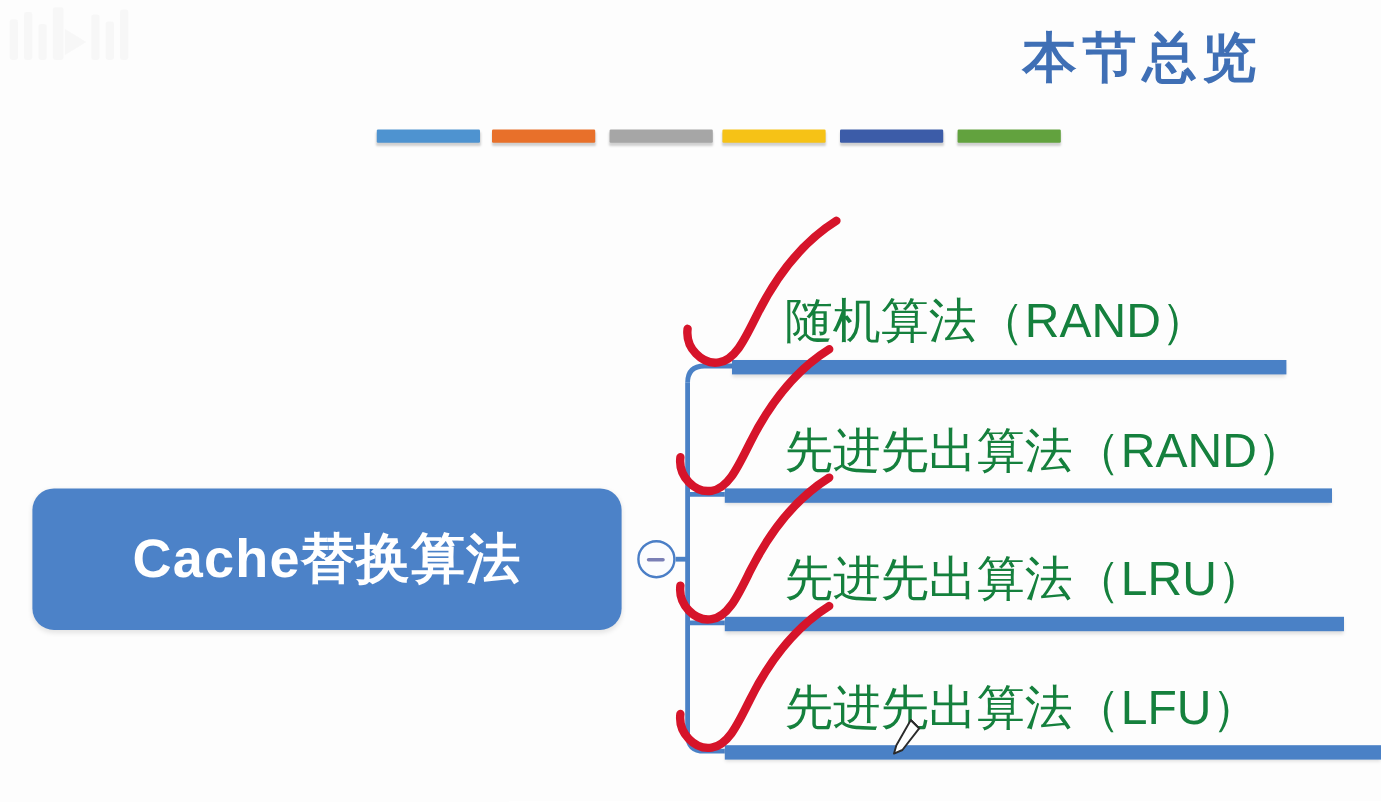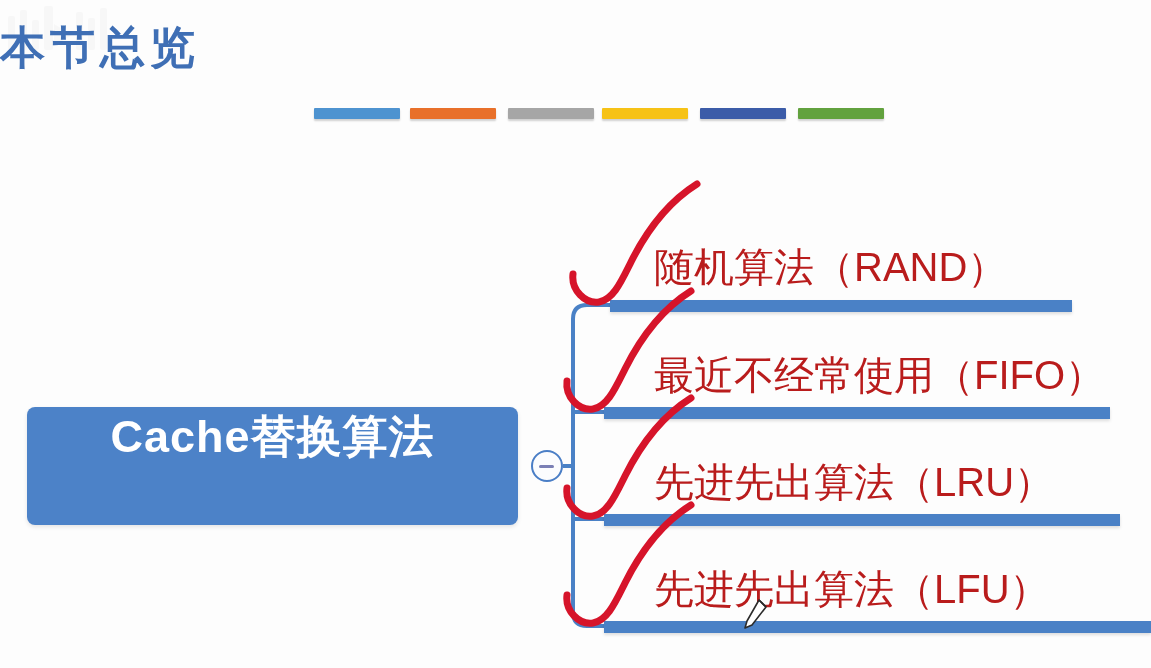--- a/index.html
+++ b/index.html
@@ -28,21 +28,21 @@
     opacity: 0.30;
     pointer-events: none;
   }
 
   
   #slide-title {
     position: absolute;
     left: 0;
     top: 18px;
     width: 1052px;
-    text-align: left;
+    text-align: right;
     font-family: "Liberation Serif", "DejaVu Serif", serif;
     font-size: 45px;
     font-weight: bold;
     letter-spacing: 5px;
     color: #3f6fb5;
     white-space: nowrap;
   }
   #accent-bars {
     position: absolute;
     left: 314px;
@@ -75,23 +75,23 @@
     pointer-events: none;
   }
 
   #root-node {
     position: absolute;
     left: 27px;
     top: 407px;
     width: 491px;
     height: 118px;
     background: #4c82c8;
-    border-radius: 8px;
+    border-radius: 18px;
     display: flex;
-    align-items: flex-start;
+    align-items: center;
     justify-content: center;
     box-shadow: 0 2px 4px rgba(0,0,0,0.10);
   }
   #root-label {
     color: #ffffff;
     font-size: 45px;
     font-weight: bold;
     letter-spacing: 1px;
     white-space: nowrap;
   }
@@ -117,21 +117,21 @@
     background: #7a7fb5;
     border-radius: 2px;
   }
 
   .branch {
     position: absolute;
   }
   .branch-label {
     position: absolute;
     font-size: 40px;
-    color: #b91c1c;
+    color: #15803d;
     white-space: nowrap;
     letter-spacing: 0px;
   }
   .branch-underline {
     position: absolute;
     height: 12px;
     background: #4a81c6;
     box-shadow: 0 2px 3px rgba(0,0,0,0.13);
   }
 
@@ -195,21 +195,21 @@
     <div id="collapse-toggle">
       <span class="minus"></span>
     </div>
 
     <div id="branches">
         <div class="branch">
           <div class="branch-label" style="left: 654px; top: 240px;">随机算法（RAND）</div>
           <div class="branch-underline" style="left: 610px; top: 300px; width: 462px; background: rgb(74, 129, 198);"></div>
         </div>
         <div class="branch">
-          <div class="branch-label" style="left: 654px; top: 348px;">最近不经常使用（FIFO）</div>
+          <div class="branch-label" style="left: 654px; top: 348px;">先进先出算法（RAND）</div>
           <div class="branch-underline" style="left: 604px; top: 407px; width: 506px; background: rgb(74, 129, 198);"></div>
         </div>
         <div class="branch">
           <div class="branch-label" style="left: 654px; top: 455px;">先进先出算法（LRU）</div>
           <div class="branch-underline" style="left: 604px; top: 514px; width: 516px; background: rgb(74, 129, 198);"></div>
         </div>
         <div class="branch">
           <div class="branch-label" style="left: 654px; top: 562px;">先进先出算法（LFU）</div>
           <div class="branch-underline" style="left: 604px; top: 621px; width: 547px; background: rgb(74, 129, 198);"></div>
         </div>

